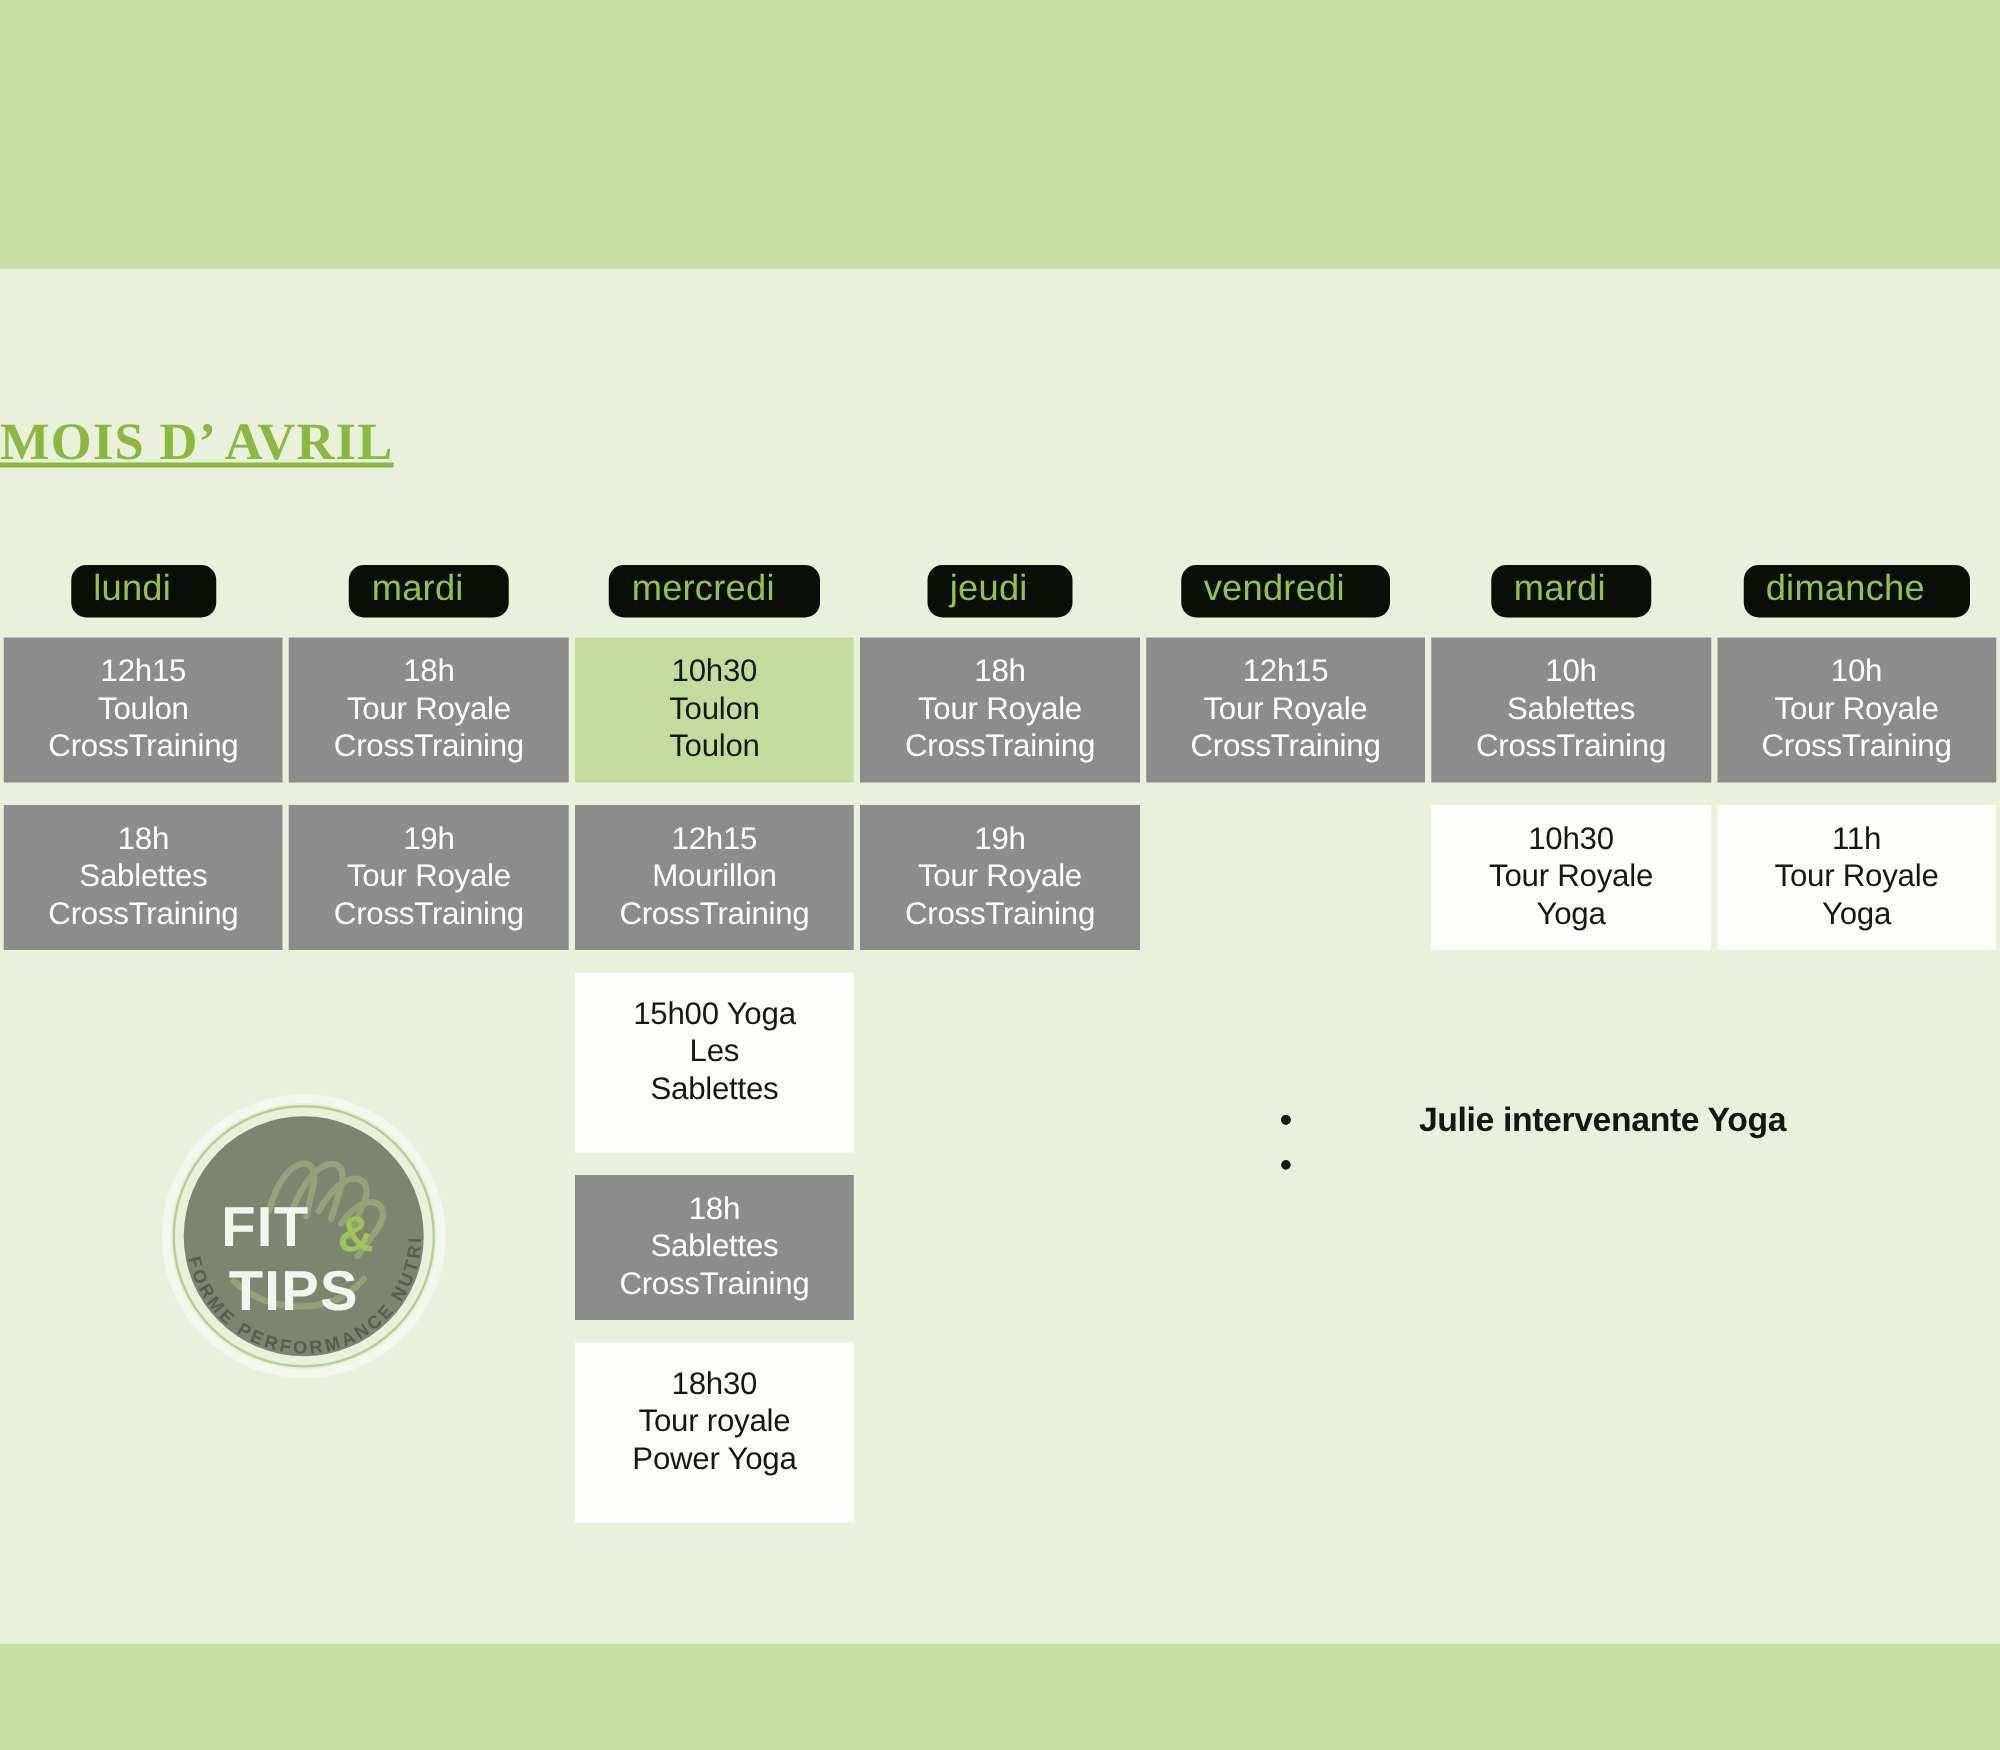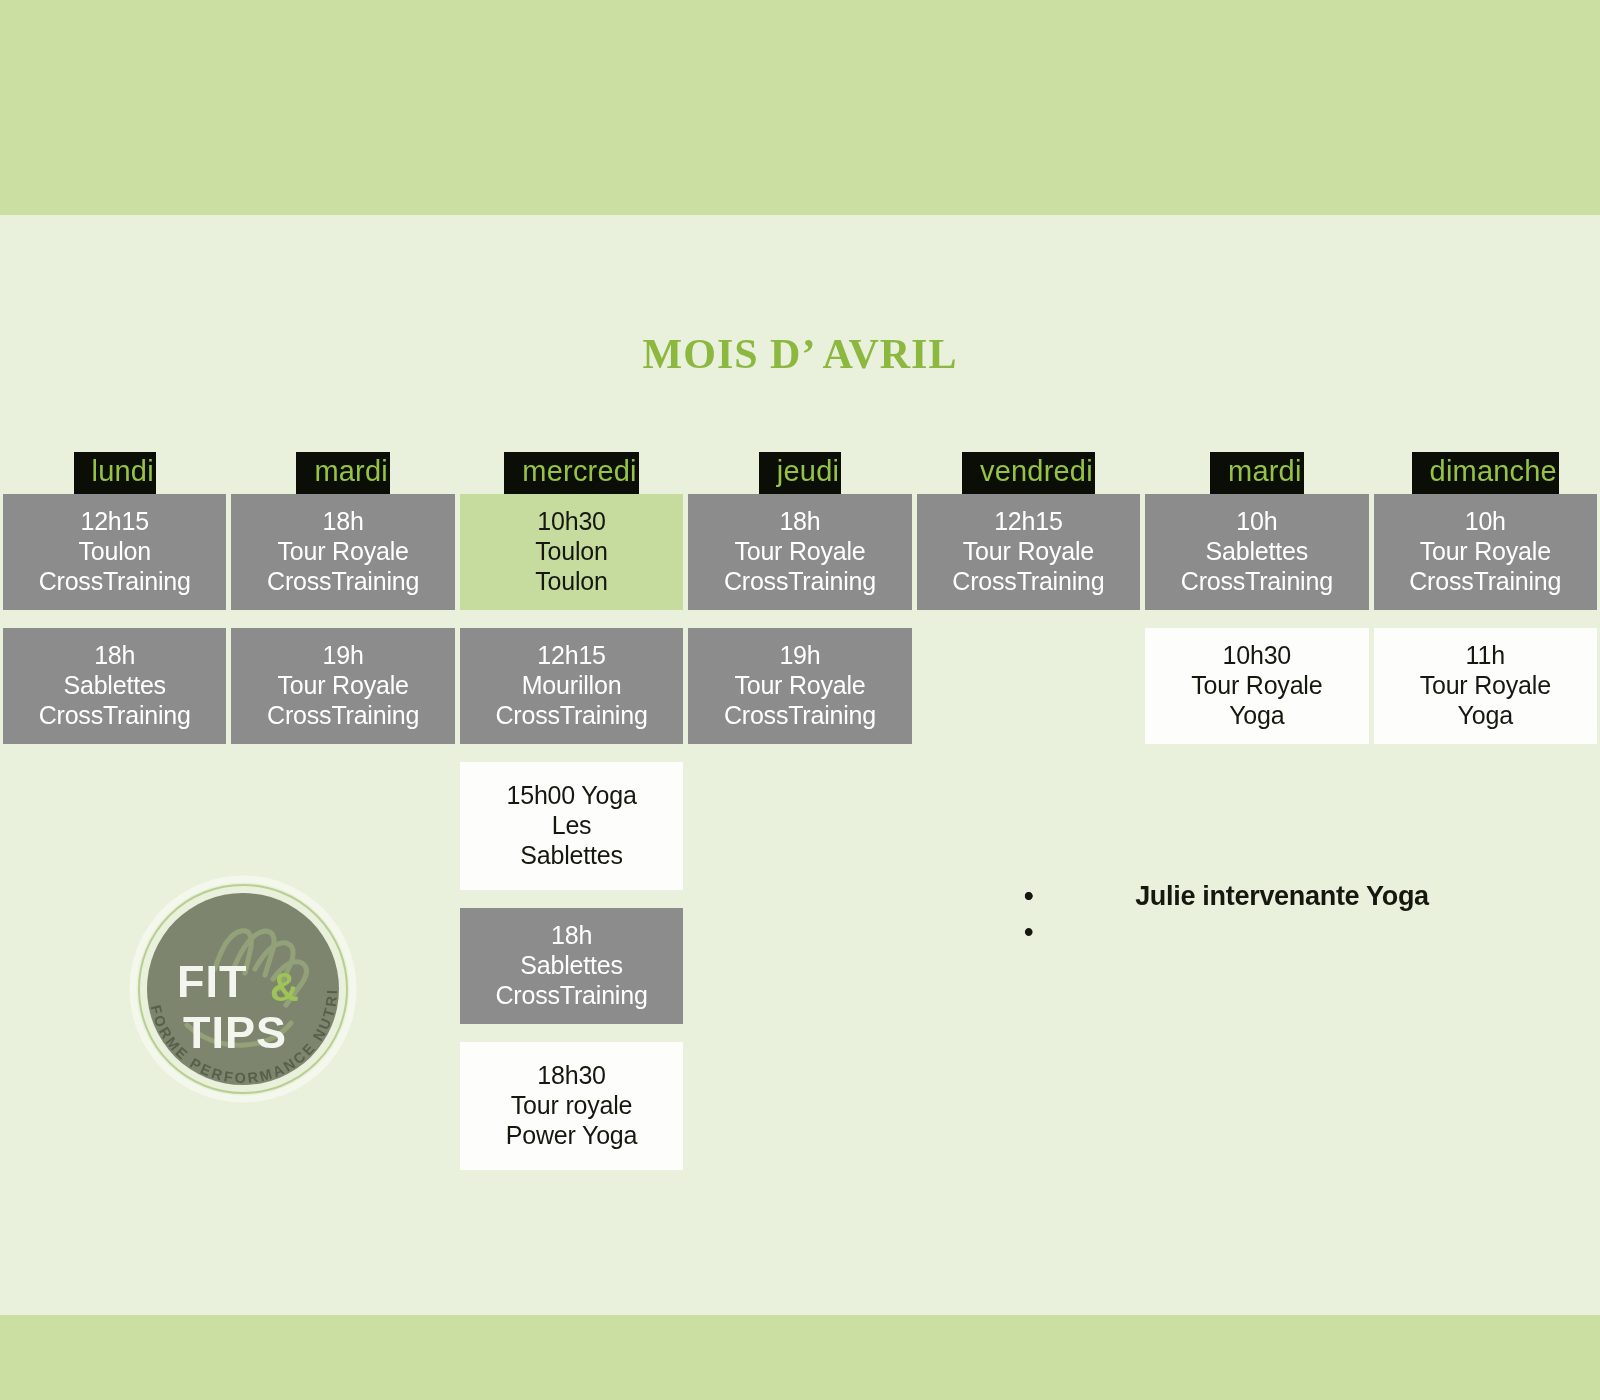--- a/index.html
+++ b/index.html
@@ -13,67 +13,68 @@
 
   .band {
     position: absolute; left: 0; width: 1600px;
     background: #ccdfa3;
   }
   .band-top { top: 0; height: 215px; }
   .band-bottom { top: 1315px; height: 85px; }
 
   .title {
     position: absolute; top: 330px; left: 0; width: 1600px;
-    text-align: center;
+    text-align: left;
     font-family: "Liberation Serif", serif;
     font-weight: bold;
     font-size: 42px;
     letter-spacing: 1px;
     color: #8cb83f;
+    text-decoration: underline;
   }
 
   
   .grid {
     position: absolute;
     top: 452px; left: 3px;
     width: 1594px;
     display: flex;
     gap: 5px;
     align-items: flex-start;
   }
   .col { flex: 1 1 0; display: flex; flex-direction: column; align-items: center; min-width: 0; }
 
   .day-pill {
     background: #0b0d07;
     color: #96c343;
-    border-radius: 0;
-    padding: 5px 2px 8px 18px;
+    border-radius: 12px;
+    padding: 5px 36px 8px 18px;
     font-size: 29px;
     line-height: 1.0;
     white-space: nowrap;
-    margin-bottom: 0;
+    margin-bottom: 16px;
     letter-spacing: .2px;
   }
 
   .cards { width: 100%; display: flex; flex-direction: column; gap: 18px; }
 
   .card {
     width: 100%;
     padding: 12px 6px 14px 6px;
     text-align: center;
     font-size: 25px;
     line-height: 1.20;
     letter-spacing: -0.2px;
   }
   .card.gray  { background: #8c8c8c; color: #ffffff; }
   .card.green { background: #c6dc9e; color: #16180f; }
   .card.white { background: #fdfdfb; color: #16180f; }
   .card .ln { display: block; white-space: nowrap; }
 
-  .card.tall { padding-top: 18px; padding-bottom: 20px; }
+  .card.tall { padding-top: 18px; padding-bottom: 36px; }
 
   
   .logo-wrap { position: absolute; left: 127px; top: 873px; width: 232px; height: 232px; }
   .logo-wrap svg { display: block; }
 
   
   .staff {
     position: absolute; left: 1012px; top: 878px; width: 540px;
   }
   .staff ul { list-style: none; }

